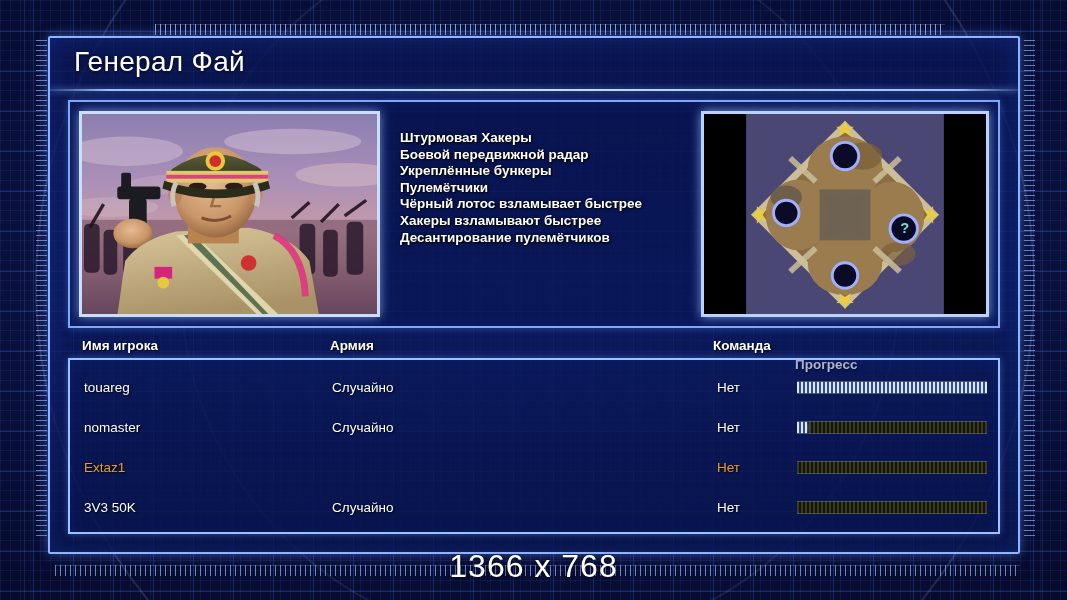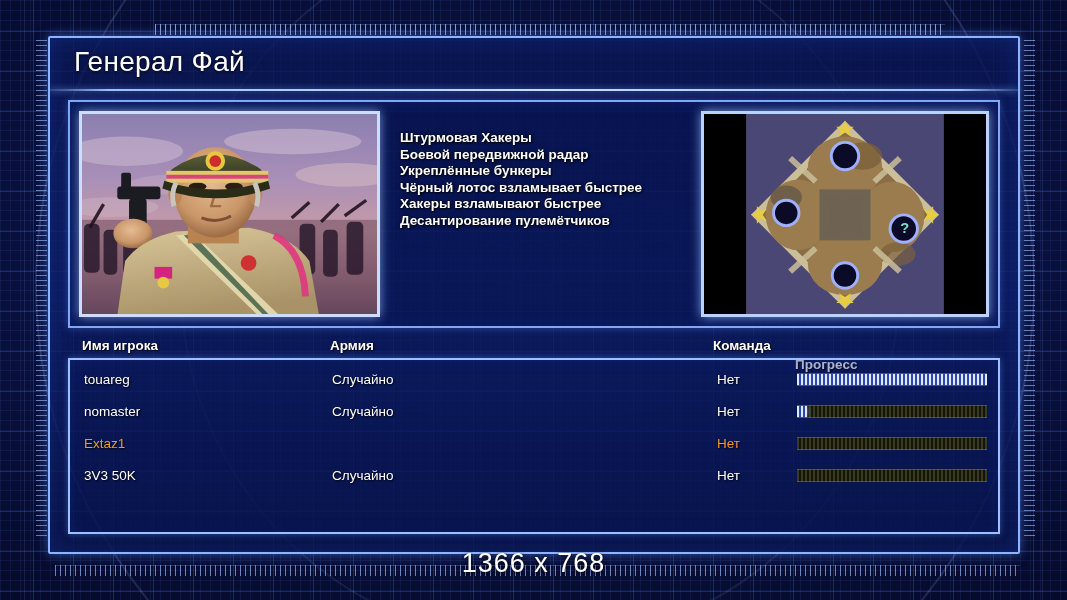--- a/index.html
+++ b/index.html
@@ -220,21 +220,21 @@
     bottom: 18px;
     border: 2px solid #9dc0ff;
     background: rgba(10,26,96,0.30);
     box-shadow: 0 0 7px rgba(90,140,255,0.5), inset 0 0 14px rgba(20,50,150,0.25);
     overflow: hidden;
   }
 
   .player-row {
     position: relative;
     height: 24px;
-    margin-top: 8px;
+    margin-top: 16px;
   }
   .cell {
     position: absolute;
     top: 0;
     font-size: 13.5px;
     color: #ffffff;
     line-height: 24px;
     white-space: nowrap;
     text-shadow: 1px 1px 2px rgba(0,0,0,0.95);
   }
@@ -266,21 +266,21 @@
         #2a46b8 2px, #2a46b8 4px);
     box-shadow: 0 0 5px rgba(140,180,255,0.85);
   }
 
   
   .resolution {
     position: absolute;
     left: 0; right: 0;
     top: 548px;
     text-align: center;
-    font-size: 27px;
+    font-size: 32px;
     color: #ffffff;
     letter-spacing: 1px;
     text-shadow: 0 1px 4px rgba(0,0,0,0.9);
   }
 </style>
 </head>
 <body>
 
 <div class="screen">
 
@@ -398,20 +398,21 @@
 
           <path d="M96 70 Q90 82 94 94" stroke="#c9c5be" stroke-width="5" fill="none"></path>
           <path d="M176 70 Q182 82 178 94" stroke="#c9c5be" stroke-width="5" fill="none"></path>
         </svg>
       </div>
 
       <div class="ability-list">
         <div class="ability-item">Штурмовая Хакеры</div>
         <div class="ability-item">Боевой передвижной радар</div>
         <div class="ability-item">Укреплённые бункеры</div>
+        <div class="ability-item">Пулемётчики</div>
         <div class="ability-item">Чёрный лотос взламывает быстрее</div>
         <div class="ability-item">Хакеры взламывают быстрее</div>
         <div class="ability-item">Десантирование пулемётчиков</div>
       </div>
 
       <div class="minimap-frame">
         <svg class="minimap-inner" viewBox="0 0 288 206" preserveAspectRatio="none">
           <rect width="288" height="206" fill="#000000"></rect>
           <rect x="43" y="0" width="202" height="206" fill="#4b4775"></rect>
 

